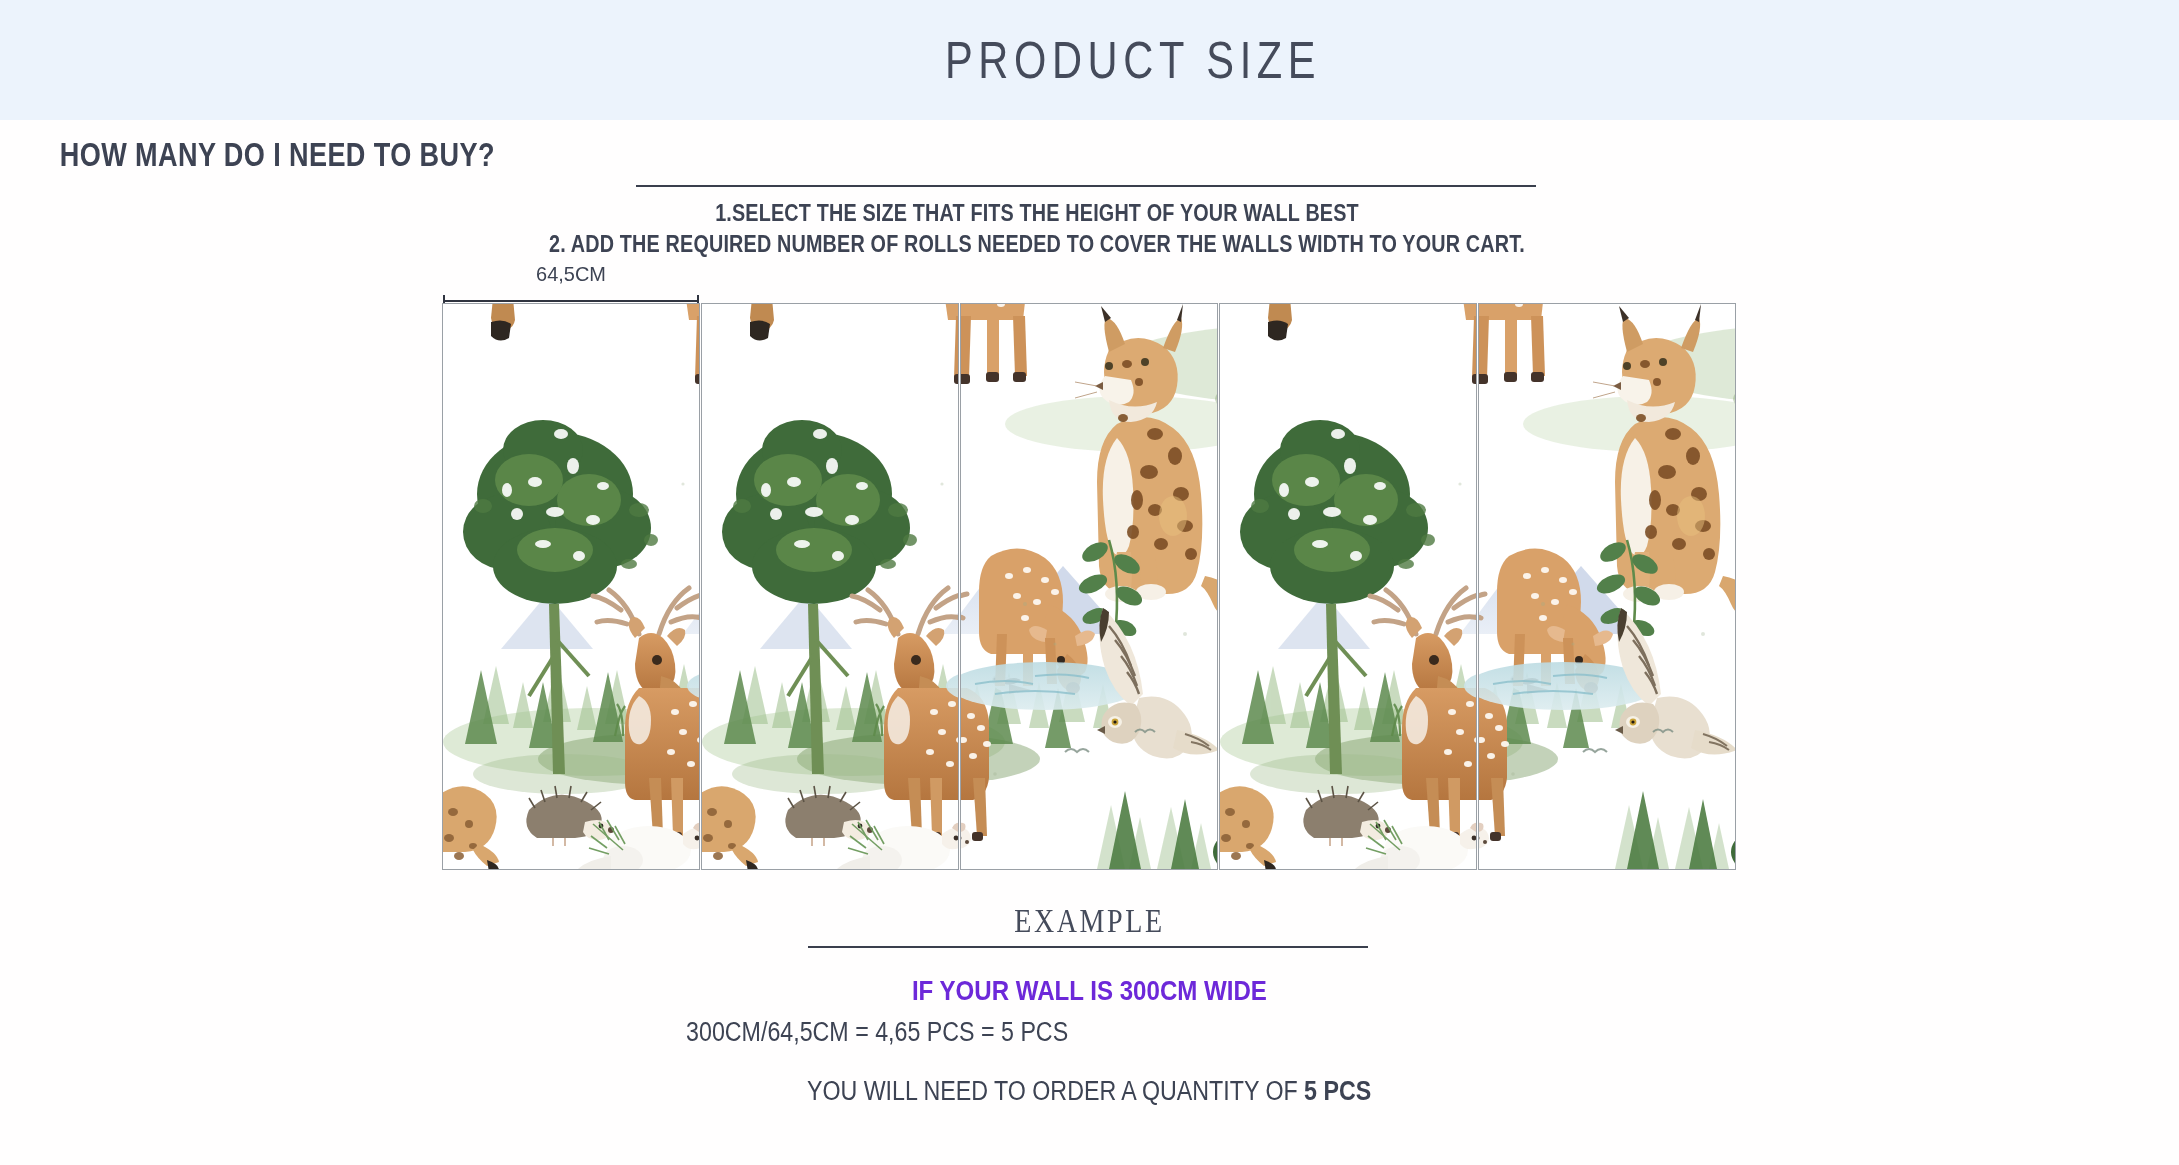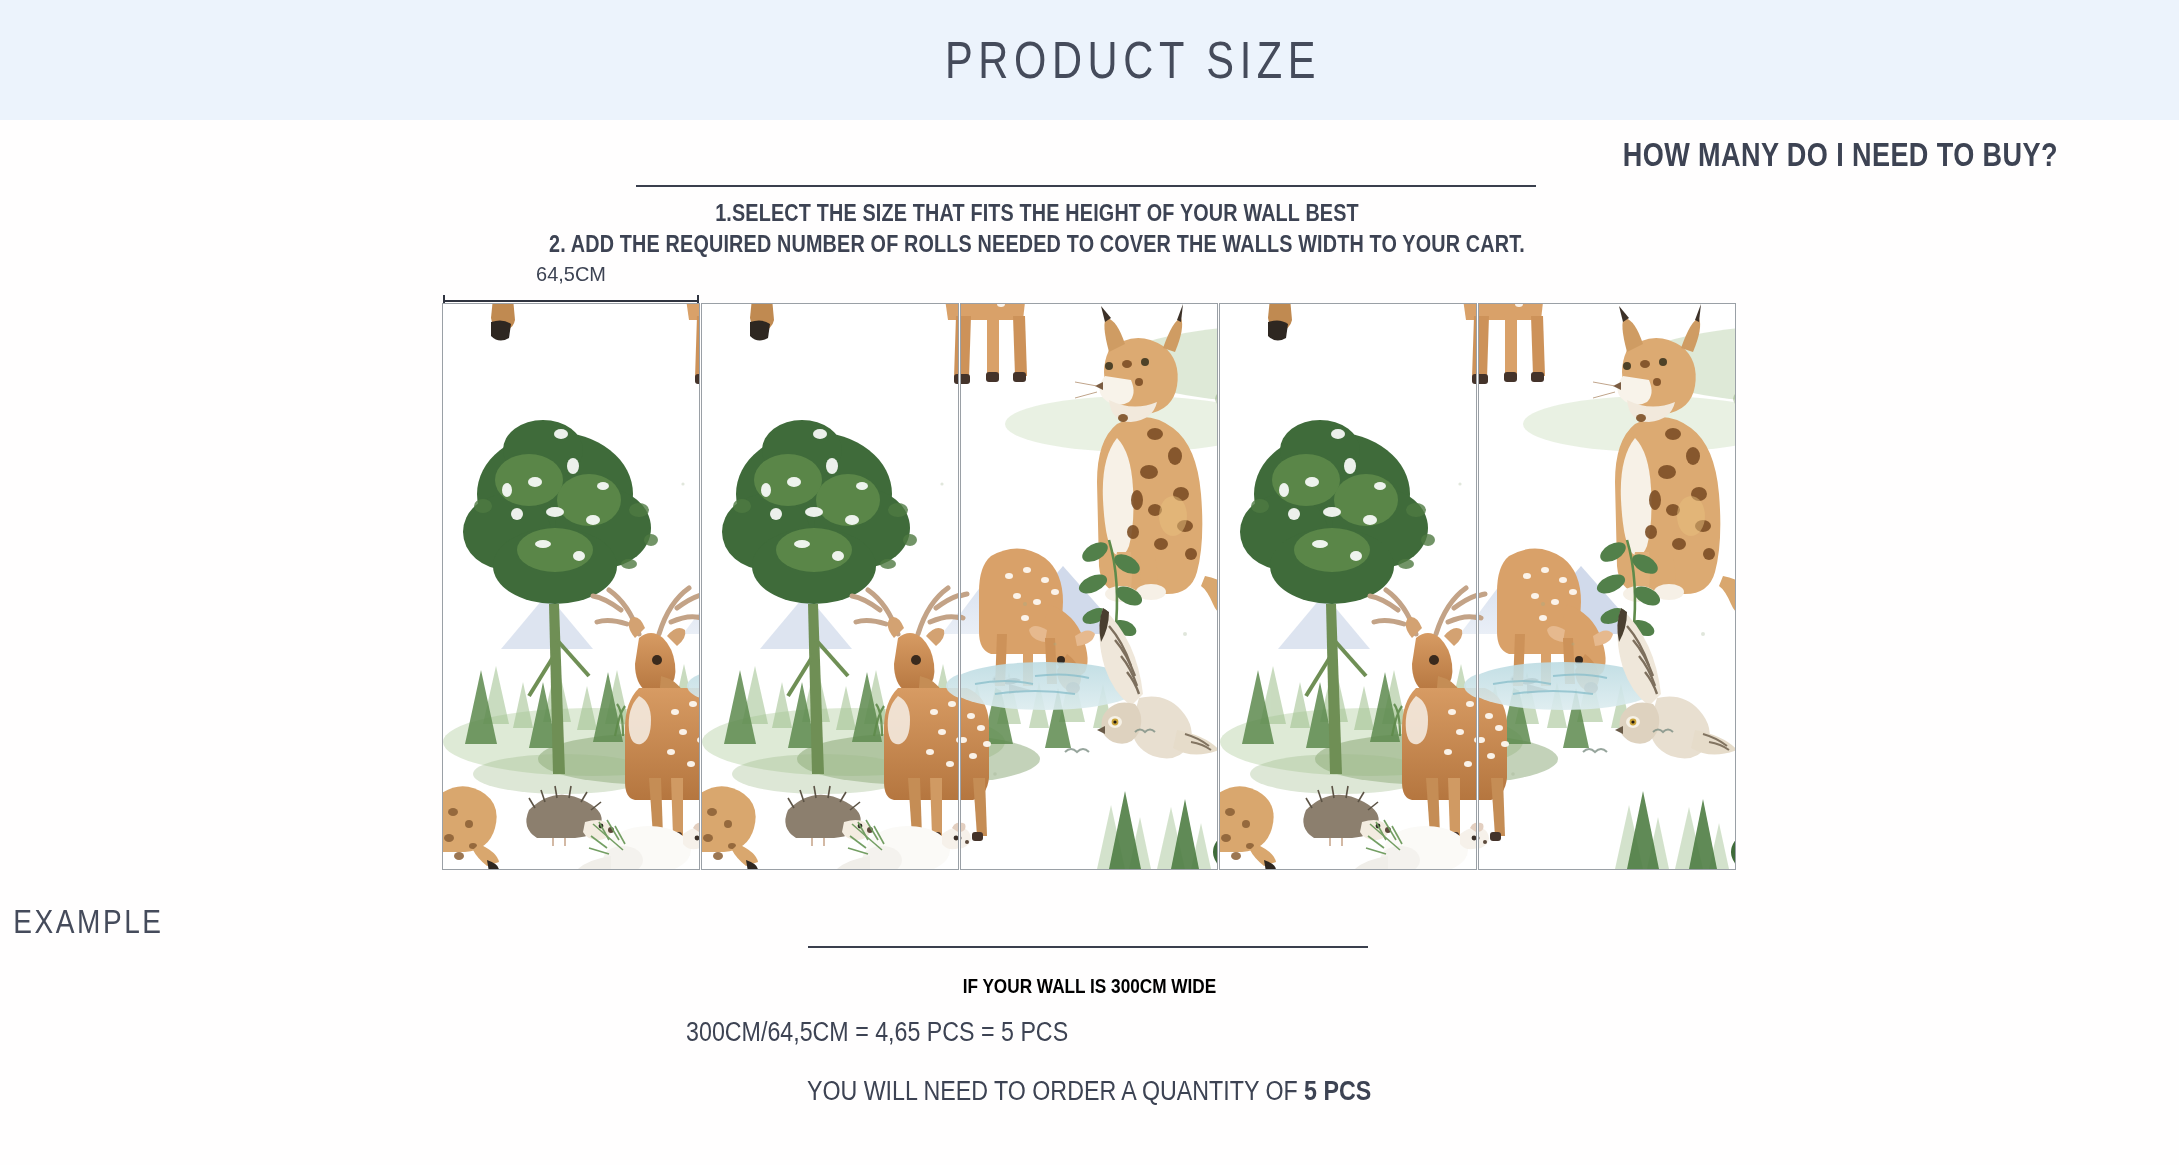--- a/index.html
+++ b/index.html
@@ -16,21 +16,21 @@
     background:#ecf3fc;
     display:flex;align-items:center;justify-content:center;padding-left:44px;
   }
   .banner-title{
     font-size:52px;letter-spacing:7px;font-weight:400;
     color:#454b5b;
     transform:scaleX(.80);transform-origin:center;
     white-space:nowrap;
   }
   .subhead{
-    position:absolute;top:136px;left:0;width:2106px;text-align:right;
+    position:absolute;top:136px;left:12px;width:2106px;text-align:left;
   }
   .subhead-title{
     font-size:33px;font-weight:700;letter-spacing:.5px;color:#3d4353;
     transform:scaleX(.82);transform-origin:center;display:inline-block;
     white-space:nowrap;
   }
   .rule{
     position:absolute;height:2px;background:#3a3f4d;
   }
   .rule-top{left:636px;top:185px;width:900px;}
@@ -55,31 +55,31 @@
 
   .panels{position:absolute;top:303px;left:442px;width:1296px;height:566px;}
   .panel{
     position:absolute;top:0;width:256px;height:565px;
     border:1px solid #9aa0a6;
     background:#ffffff;overflow:hidden;
   }
   .panel svg{display:block;width:100%;height:100%;}
 
   .example{
-    position:absolute;top:903px;left:0;width:2179px;text-align:left;
+    position:absolute;top:903px;left:0;width:2179px;text-align:center;font-family:Liberation Serif, serif;
   }
   .example-title{
     font-size:33px;font-weight:400;letter-spacing:3px;color:#454b5b;
     transform:scaleX(.85);transform-origin:center;display:inline-block;
     white-space:nowrap;
   }
   .rule-example{left:808px;top:946px;width:560px;}
   .ex-line1{
     position:absolute;top:975px;left:0;width:2179px;text-align:center;
-    font-size:20px;font-weight:700;color:#000000;
+    font-size:28px;font-weight:700;color:#6d28d9;
   }
   .ex-line1 span{transform:scaleX(.86);transform-origin:center;display:inline-block;white-space:nowrap;}
   .ex-line2{
     position:absolute;top:1017px;left:0;width:1755px;text-align:center;
     font-size:27px;font-weight:400;color:#3d4353;
   }
   .ex-line2 span{transform:scaleX(.86);transform-origin:center;display:inline-block;white-space:nowrap;}
   .ex-line3{
     position:absolute;top:1068px;left:0;width:2179px;text-align:center;
     font-size:27px;font-weight:400;color:#3d4353;margin-top:8px;

